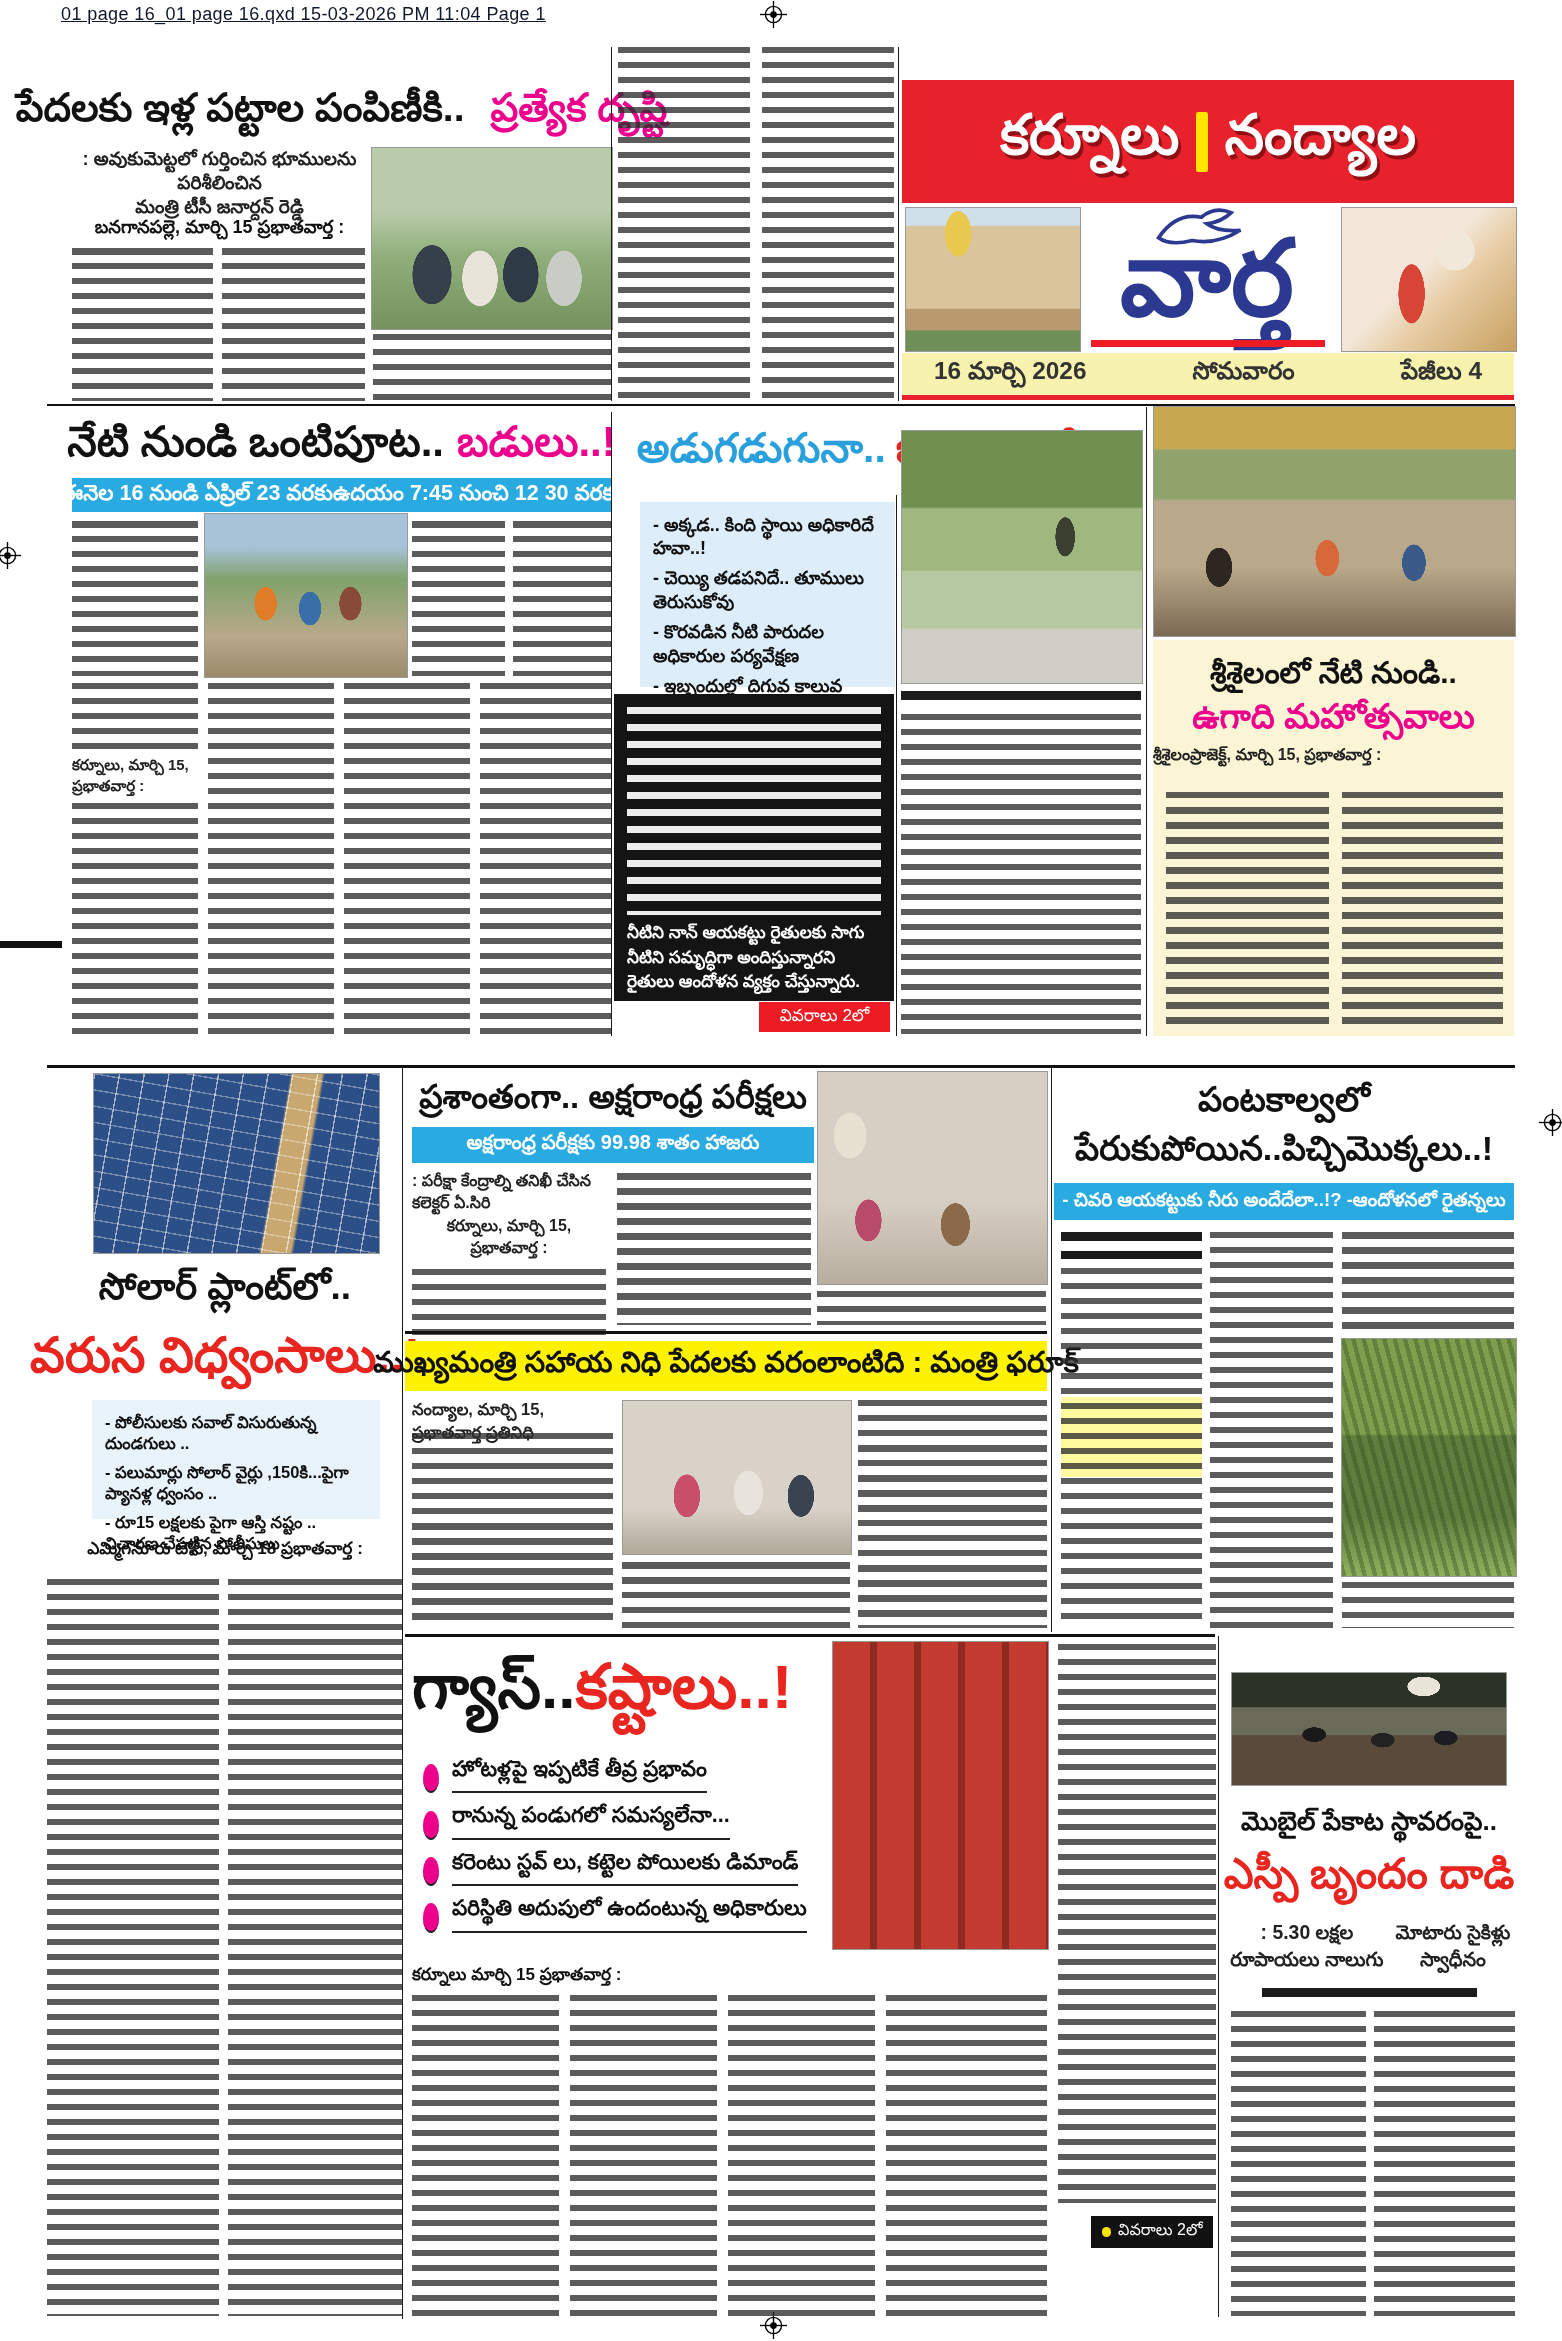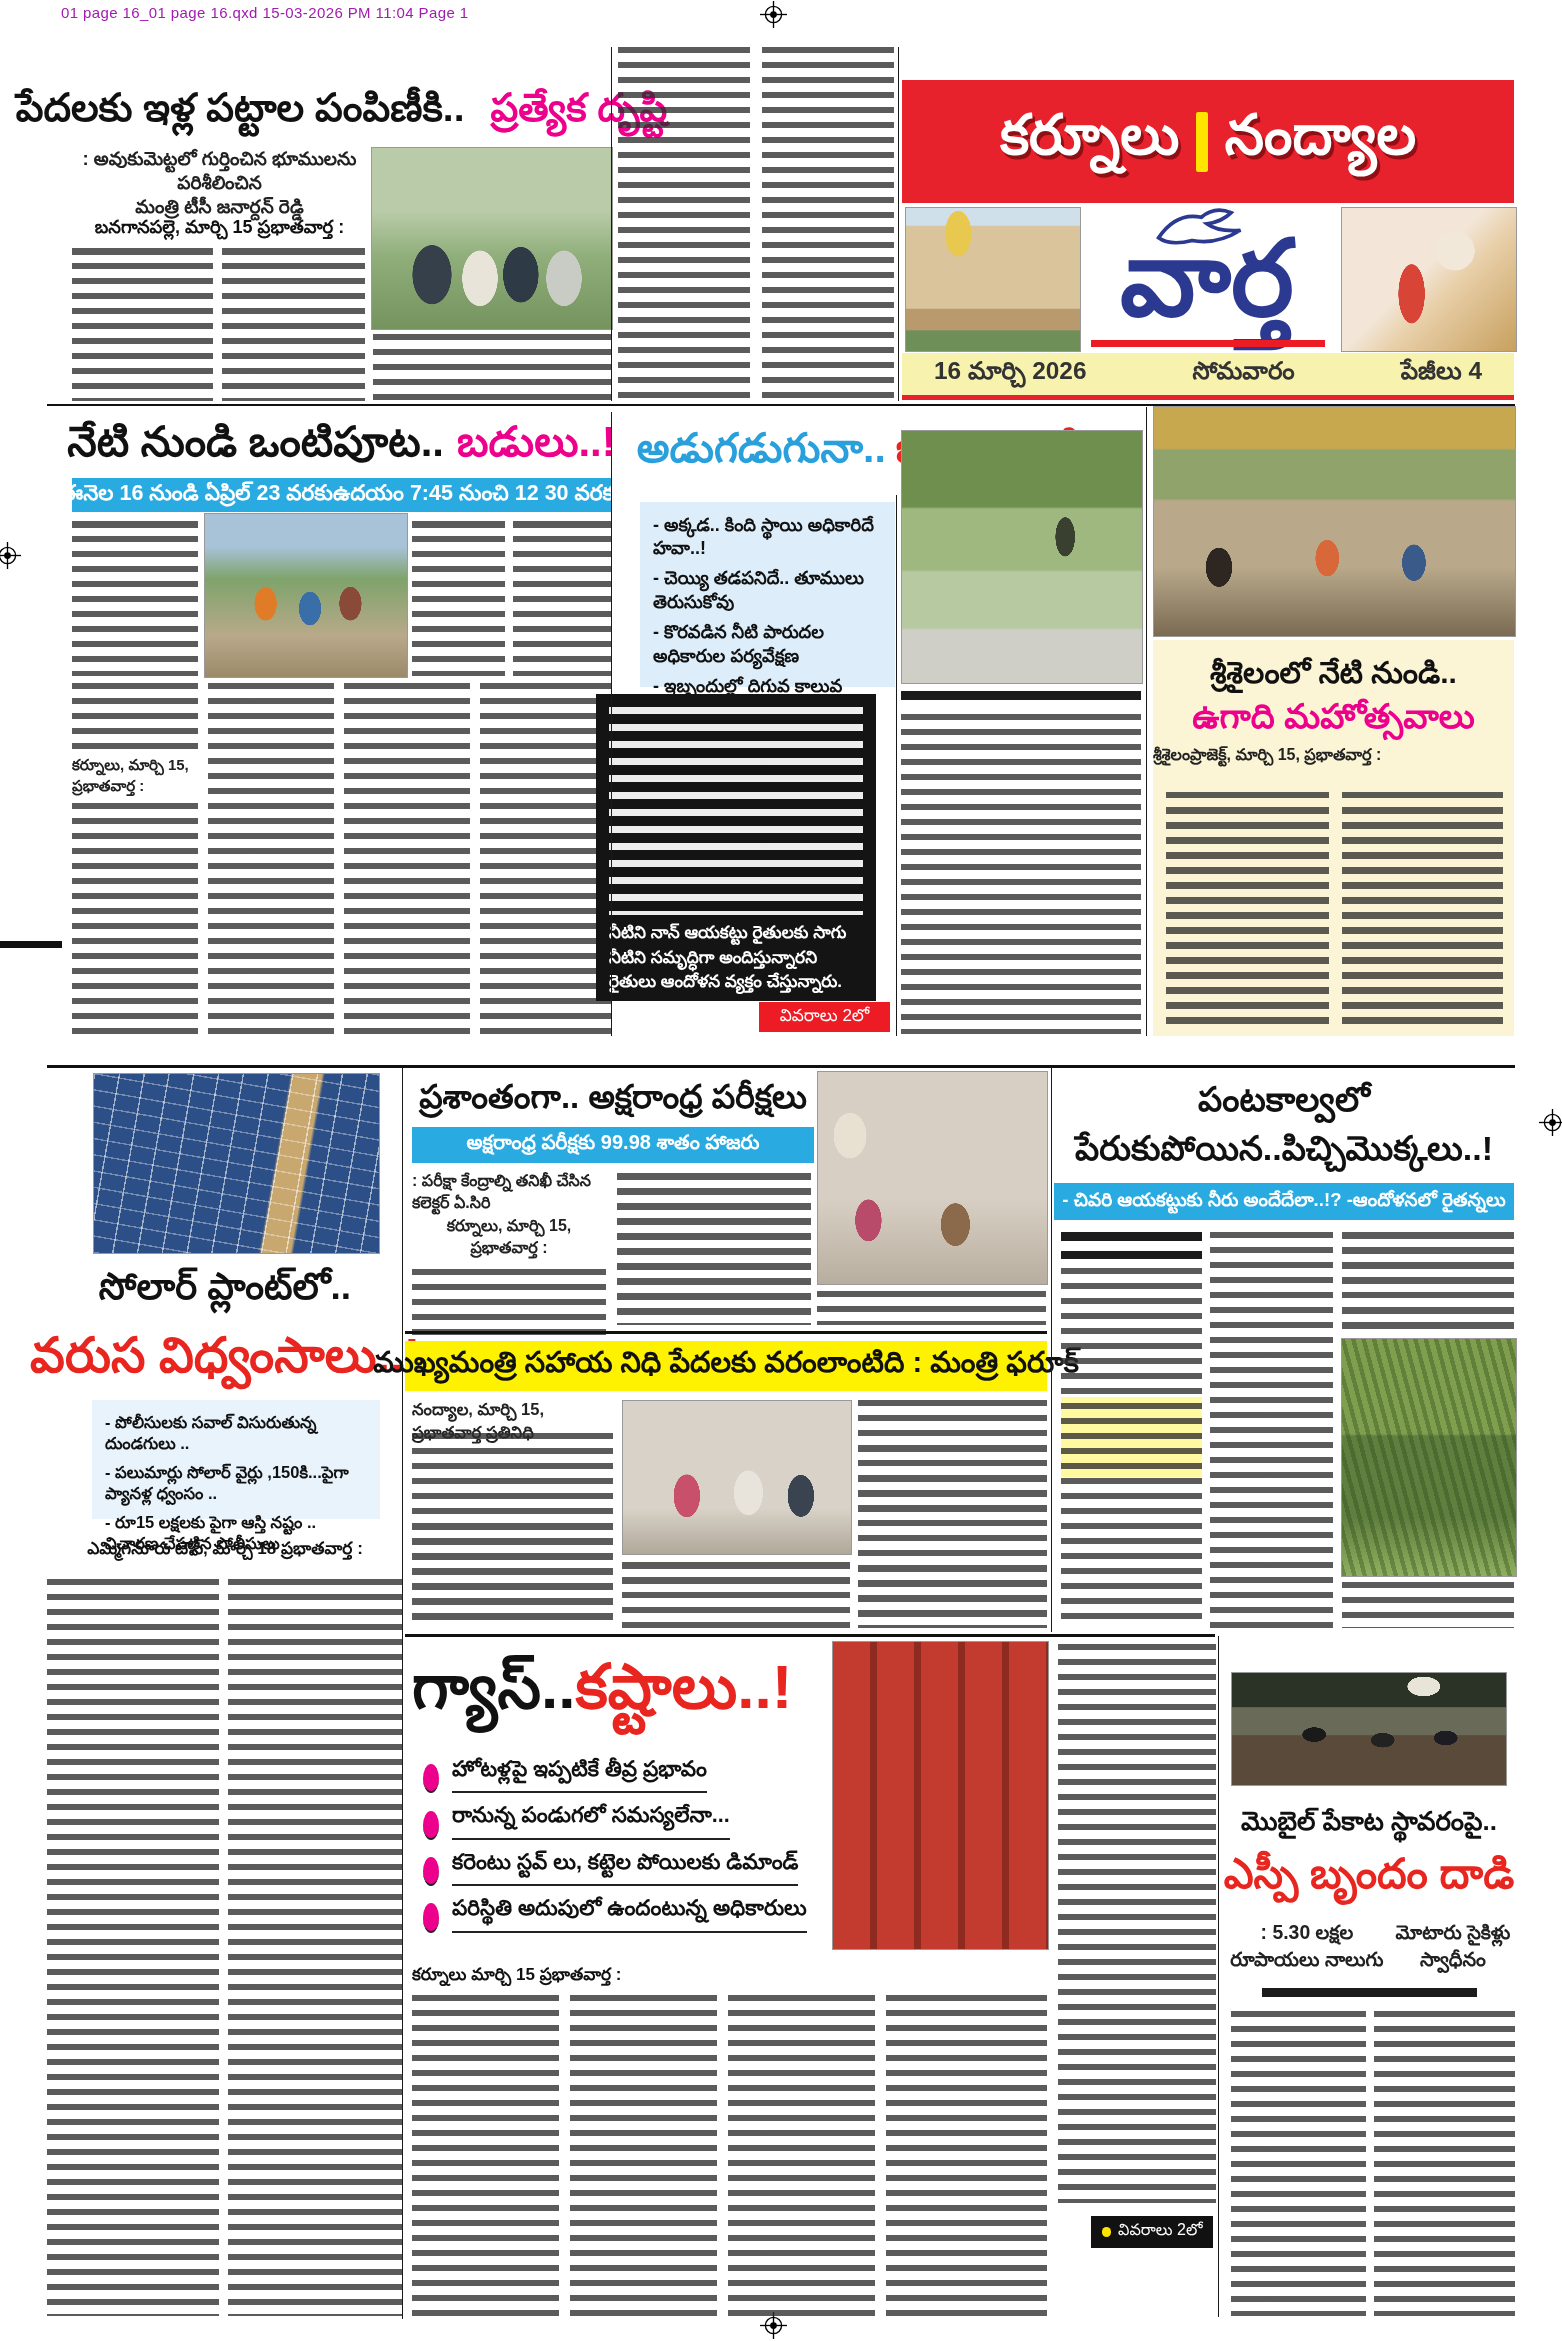--- a/index.html
+++ b/index.html
@@ -16,21 +16,21 @@
   .center{display:flex;align-items:center;justify-content:center;text-align:center;}
   .pink{color:#ec008c;}
   .red{color:#e8251f;}
   .blue{color:#29a0dc;}
   .cyanstrip{position:absolute;background:#29abe2;color:#fff;font-weight:bold;display:flex;align-items:center;justify-content:center;white-space:nowrap;}
   .bulletbox{position:absolute;background:#ddeefa;padding:11.5px 13px;box-sizing:border-box;}
   .bulletbox div{font-weight:bold;color:#111;margin-bottom:7.2px;line-height:1.3;}
   .dateline{position:absolute;font-weight:bold;color:#111;}
   .morebox{position:absolute;display:flex;align-items:center;justify-content:center;font-weight:normal;color:#fff;}
   .regmark{position:absolute;width:27px;height:27px;}
-  .slug{position:absolute;left:61px;top:4.3px;font-size:15px;color:#a21caf;letter-spacing:0.4px;}
+  .slug{position:absolute;left:61px;top:4.3px;font-size:18px;color:#0f172a;letter-spacing:0.4px;text-decoration:underline;}
   .masthead-name{font-size:56px;font-weight:800;color:#fff;text-shadow:2.9px 3.6px 0 rgba(70,0,0,.55);white-space:nowrap;}
   .gasdot{width:16px;height:18.6px;border-radius:50%;background:#ec008c;margin-right:13px;flex:0 0 auto;}
   .gasrow{display:flex;align-items:flex-end;margin-bottom:10px;}
   .gasrow span{font-weight:bold;font-size:21.5px;color:#111;border-bottom:2.2px solid #222;padding-bottom:8.6px;line-height:1.2;}
 </style>
 </head>
 <body>
 <div id="page">
 
   <div class="slug">01 page 16_01 page 16.qxd  15-03-2026  PM 11:04  Page 1</div>
@@ -131,21 +131,21 @@
   <div class="abs hl center" style="left:631px;top:419px;width:502px;height:60px;font-size:41px;gap:10px">
     <span class="blue">అడుగడుగునా..</span>
     <span class="red">జల చౌర్యమే..!</span>
   </div>
   <div class="bulletbox" style="left:640px;top:502px;width:255px;height:185px;font-size:18px">
     <div>- అక్కడ.. కింది స్థాయి అధికారిదే హవా..!</div>
     <div>- చెయ్యి తడపనిదే.. తూములు తెరుసుకోవు</div>
     <div>- కొరవడిన నీటి పారుదల అధికారుల పర్యవేక్షణ</div>
     <div>- ఇబ్బందుల్లో దిగువ కాలువ రైతులు</div>
   </div>
-  <div class="abs" style="left:596px;top:694px;width:280px;height:307px;background:#141414;box-sizing:border-box">
+  <div class="abs" style="left:614px;top:694px;width:280px;height:307px;background:#141414;box-sizing:border-box">
     <div class="fillw" style="left:13px;top:13px;width:254px;height:208px"></div>
     <div class="abs" style="left:13px;top:227px;width:254px;color:#fff;font-weight:bold;font-size:17px;line-height:1.45">నీటిని నాన్ ఆయకట్టు రైతులకు సాగు నీటిని సమృద్ధిగా అందిస్తున్నారని రైతులు ఆందోళన వ్యక్తం చేస్తున్నారు.</div>
   </div>
   <div class="morebox" style="left:759px;top:1002px;width:131px;height:30px;background:#ed1c24;font-size:17px">వివరాలు 2లో</div>
 
   <div class="photo" style="left:901px;top:430px;width:240px;height:252px;background:
       radial-gradient(21.5px 43px at 68% 42%, #3a4030 0 45%, transparent 46%),
       linear-gradient(180deg,#6f8f4f 0 30%,#9fb87f 31% 55%,#b7c9a0 56% 78%,#cfcfc7 79% 100%)"></div>
   <div class="fillb" style="left:901px;top:691px;width:240px;height:13px"></div>
   <div class="fill" style="left:901px;top:714px;width:240px;height:320px"></div>

